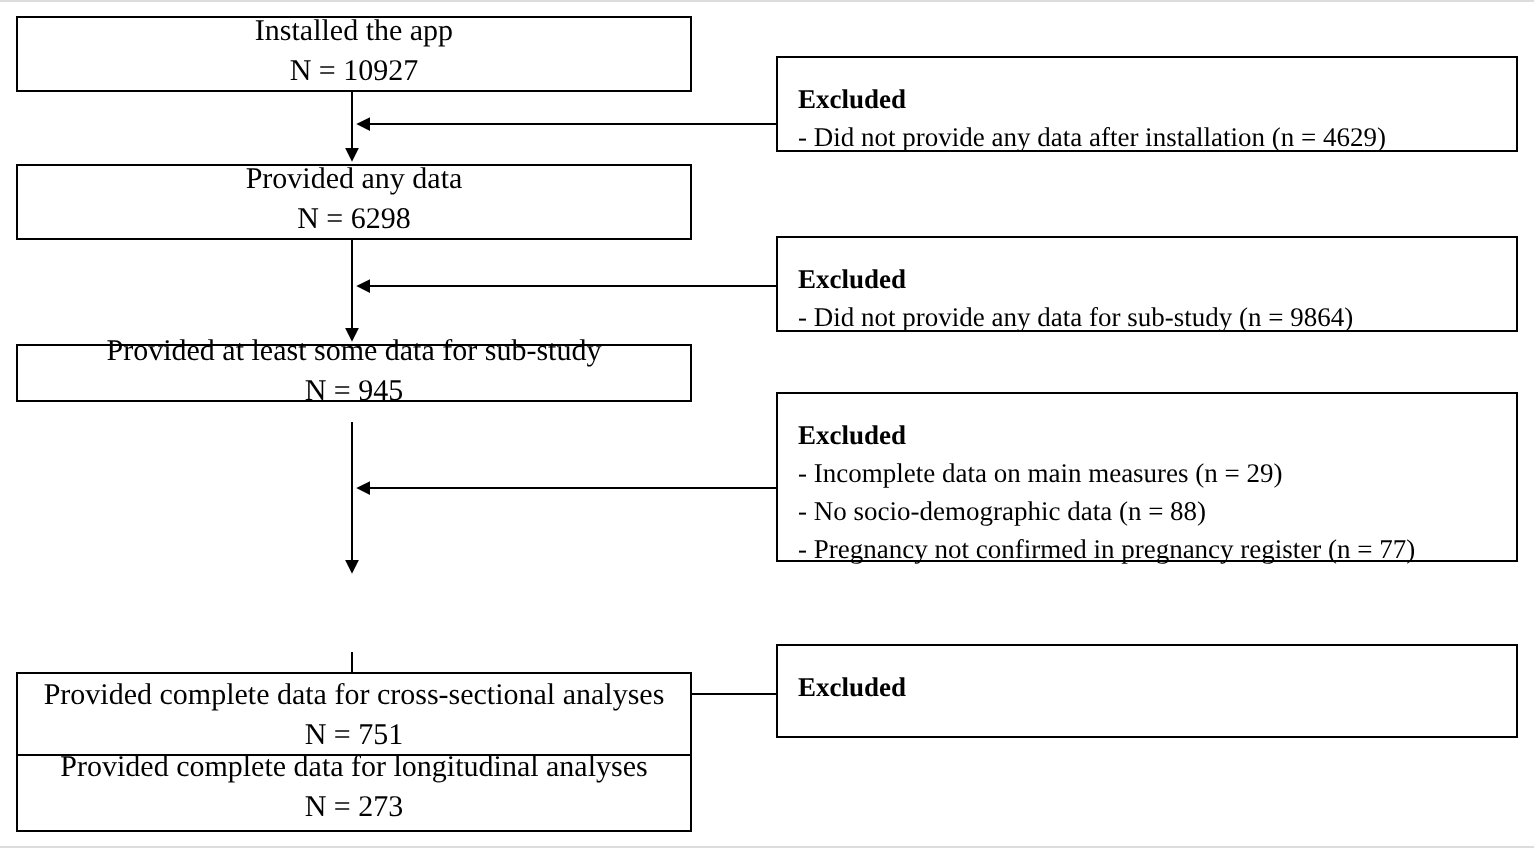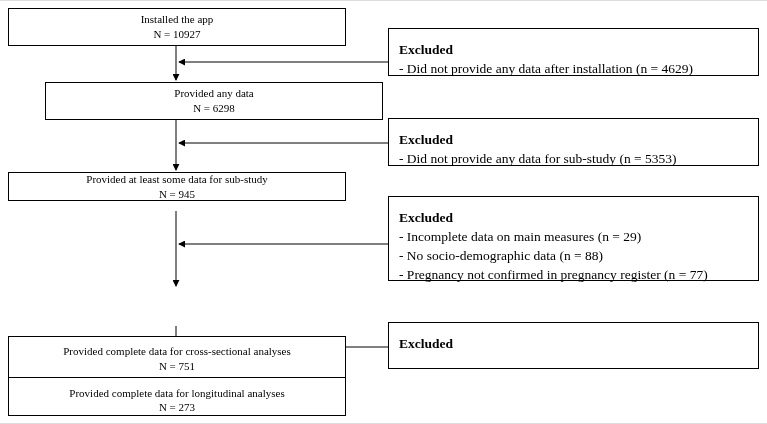--- a/index.html
+++ b/index.html
@@ -27,21 +27,21 @@
     position: absolute;
     left: 8px;
     width: 338px;
     border: 1px solid #000;
     background: #fff;
     display: flex;
     flex-direction: column;
     align-items: center;
     justify-content: center;
     text-align: center;
-    font-size: 11px;
+    font-size: 15px;
     line-height: 1.32;
   }
   .excl-box {
     position: absolute;
     left: 388px;
     width: 371px;
     border: 1px solid #000;
     background: #fff;
     padding: 11px 10px 4px 10px;
     font-size: 13.5px;
@@ -81,21 +81,21 @@
     <line x1="388" y1="143" x2="179" y2="143" marker-end="url(#arrow)"></line>
     <line x1="388" y1="244" x2="179" y2="244" marker-end="url(#arrow)"></line>
     <line x1="388" y1="347" x2="179" y2="347" marker-end="url(#arrow)"></line>
   </svg>
 
   <div class="flow-box" style="top:8px; height:38px;">
     <div>Installed the app</div>
     <div>N = 10927</div>
   </div>
 
-  <div class="flow-box" style="top:82px; height:38px;margin-left:37px;">
+  <div class="flow-box" style="top:82px; height:38px;">
     <div>Provided any data</div>
     <div>N = 6298</div>
   </div>
 
   <div class="flow-box" style="top:172px; height:29px;">
     <div>Provided at least some data for sub-study</div>
     <div>N = 945</div>
   </div>
 
   <div class="flow-box" style="top:304px; height:46px;margin-top:32px;">
@@ -108,21 +108,21 @@
     <div>N = 273</div>
   </div>
 
   <div class="excl-box" style="top:28px; height:48px;">
     <div class="excl-title">Excluded</div>
     <div class="excl-item">- Did not provide any data after installation (n = 4629)</div>
   </div>
 
   <div class="excl-box" style="top:118px; height:48px;">
     <div class="excl-title">Excluded</div>
-    <div class="excl-item">- Did not provide any data for sub-study (n = 5353)</div>
+    <div class="excl-item">- Did not provide any data for sub-study (n = 9864)</div>
   </div>
 
   <div class="excl-box" style="top:196px; height:85px;">
     <div class="excl-title">Excluded</div>
     <div class="excl-item">- Incomplete data on main measures (n = 29)</div>
     <div class="excl-item">- No socio-demographic data (n = 88)</div>
     <div class="excl-item">- Pregnancy not confirmed in pregnancy register (n = 77)</div>
   </div>
 
   <div class="excl-box" style="top:322px; height:47px;">

